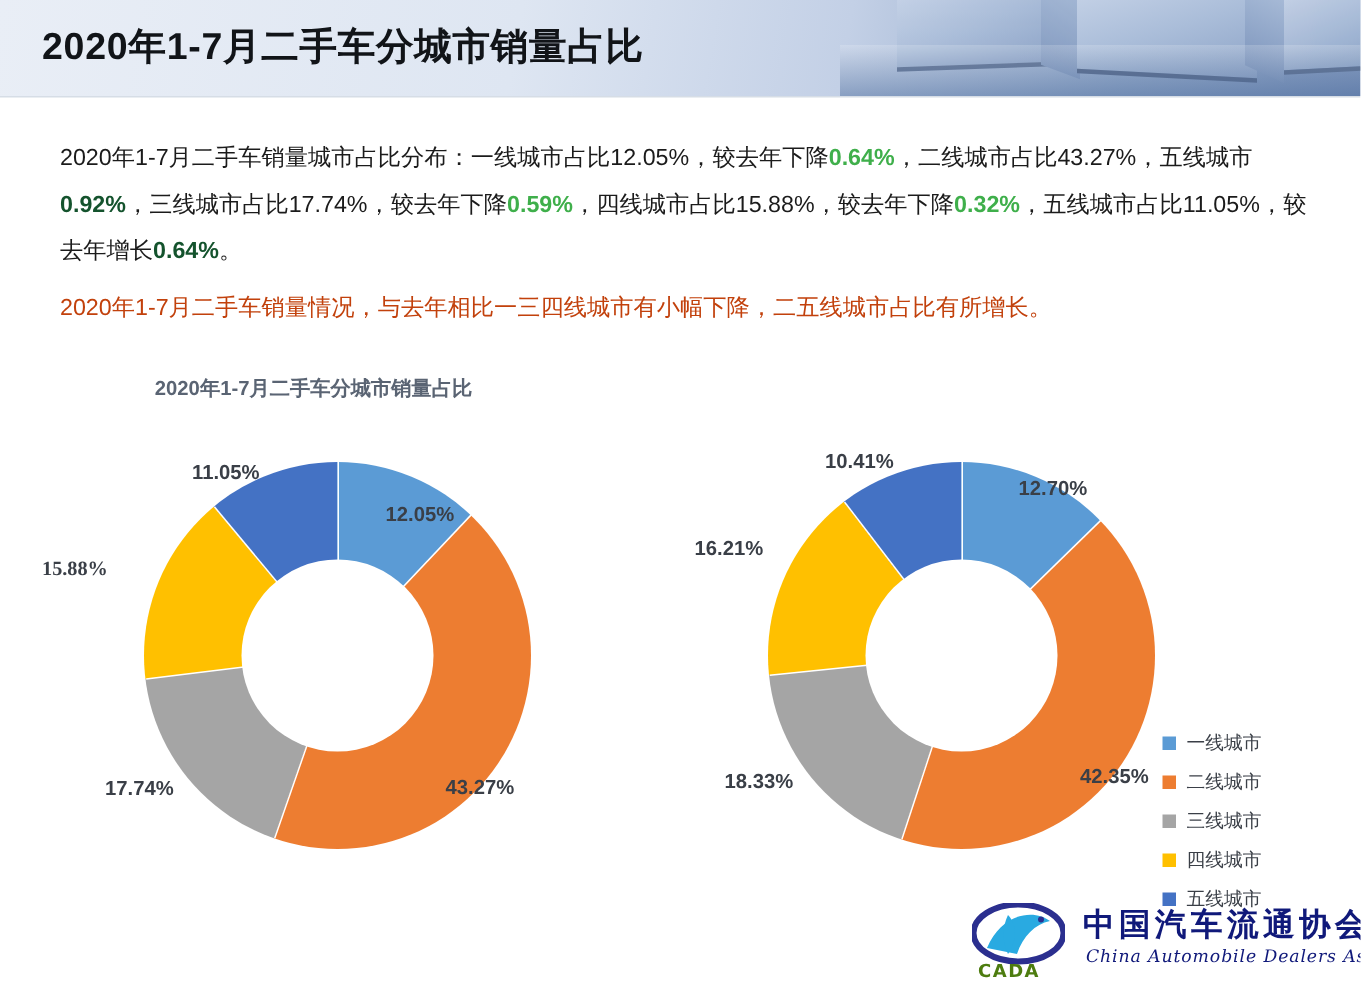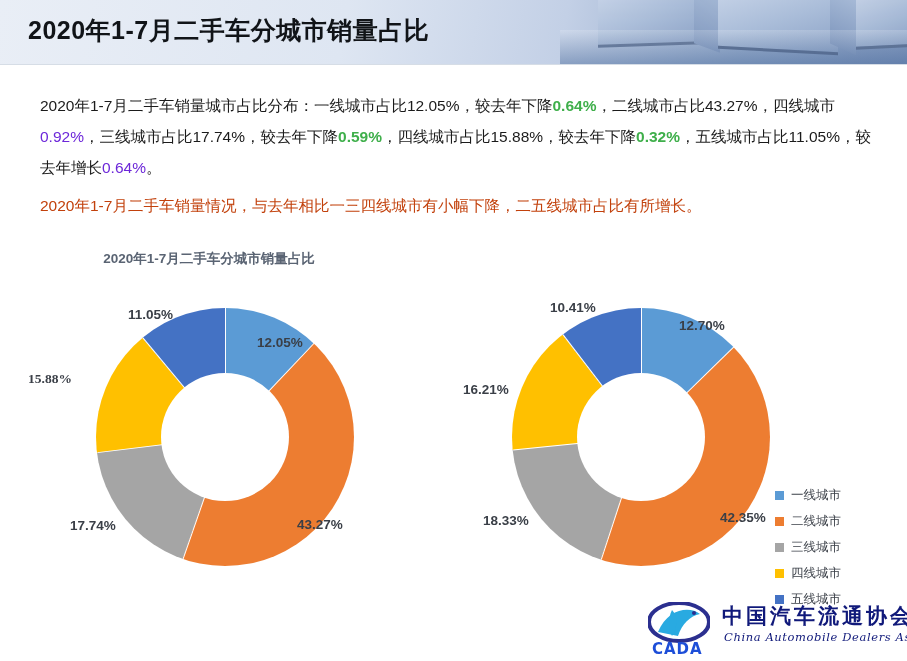--- a/index.html
+++ b/index.html
@@ -48,21 +48,21 @@
     position: absolute; left: 0; top: 64px; width: 907px; height: 1px;
     background: #d6dde6;
   }
 
   
   #intro {
     position: absolute; left: 40px; top: 90px; width: 836px;
     font-size: 15.5px; line-height: 31px; color: #1b1b1b;
   }
   .hl-down { color: #3faf4b; font-weight: bold; }
-  .hl-up   { color: #6d28d9; font-weight: normal; }
+  .hl-up   { color: #14532d; font-weight: bold; }
   #summary {
     position: absolute; left: 40px; top: 190px; width: 836px;
     font-size: 15.5px; line-height: 31px; color: #c2410c;
   }
 
   
   .chart-block { position: absolute; top: 240px; width: 420px; height: 340px; }
   #chart-left  { left: 22px; }
   #chart-right { left: 450px; }
   .chart-title {
@@ -102,21 +102,21 @@
     position: absolute; left: 28px; top: 604px; width: 600px;
     font-size: 11.5px; line-height: 24px; color: #1b1b1b;
   }
   #logo { position: absolute; left: 648px; top: 600px; width: 250px; height: 56px; }
   #logo-mark {
     position: absolute; left: 0; top: 2px; width: 62px; height: 44px;
   }
   #logo-cada {
     position: absolute; left: 4px; top: 40px;
     font-family: "DejaVu Sans", sans-serif;
-    font-size: 15px; font-weight: bold; color: #1d4ed8; letter-spacing: 1px;
+    font-size: 12px; font-weight: bold; color: #4d7c0f; letter-spacing: 1px;
   }
   #logo-cn {
     position: absolute; left: 74px; top: 2px;
     font-size: 21px; font-weight: bold; color: #10197a;
     letter-spacing: 3px; white-space: nowrap;
   }
   #logo-en {
     position: absolute; left: 76px; top: 30px;
     font-family: "DejaVu Serif", serif;
     font-size: 11.5px; font-style: italic; color: #10197a;
@@ -134,21 +134,21 @@
       </div>
     <div class="cube c2">
         <div class="cube-face"></div>
       </div>
     <div class="cube c3"></div>
     <div id="header-sheen"></div>
     <div id="header-title">2020年1-7月二手车分城市销量占比</div>
   </div>
   <div id="header-rule"></div>
 
-  <p id="intro"><span>2020年1-7月二手车销量城市占比分布：一线城市占比12.05%，较去年下降</span><span class="hl-down">0.64%</span><span>，二线城市占比43.27%，四线城市</span><span class="hl-up">0.92%</span><span>，三线城市占比17.74%，较去年下降</span><span class="hl-down">0.59%</span><span>，四线城市占比15.88%，较去年下降</span><span class="hl-down">0.32%</span><span>，五线城市占比11.05%，较去年增长</span><span class="hl-up">0.64%</span><span>。</span></p>
+  <p id="intro"><span>2020年1-7月二手车销量城市占比分布：一线城市占比12.05%，较去年下降</span><span class="hl-down">0.64%</span><span>，二线城市占比43.27%，五线城市</span><span class="hl-up">0.92%</span><span>，三线城市占比17.74%，较去年下降</span><span class="hl-down">0.59%</span><span>，四线城市占比15.88%，较去年下降</span><span class="hl-down">0.32%</span><span>，五线城市占比11.05%，较去年增长</span><span class="hl-up">0.64%</span><span>。</span></p>
 
   <p id="summary">2020年1-7月二手车销量情况，与去年相比一三四线城市有小幅下降，二五线城市占比有所增长。</p>
 
   <div class="chart-block" id="chart-left">
     <div class="chart-title">2020年1-7月二手车分城市销量占比</div>
     <div class="donut-wrap">
       <div class="donut" style="background: conic-gradient(rgb(91, 155, 213) 0deg, rgb(91, 155, 213) 43.3843deg, rgb(237, 125, 49) 43.3843deg, rgb(237, 125, 49) 199.172deg, rgb(165, 165, 165) 199.172deg, rgb(165, 165, 165) 263.042deg, rgb(255, 192, 0) 263.042deg, rgb(255, 192, 0) 320.216deg, rgb(68, 114, 196) 320.216deg, rgb(68, 114, 196) 360deg);"></div>
       <div class="donut-hole"></div>
     <div class="slice-gap" style="transform: rotate(0deg);"></div>
         <div class="slice-gap" style="transform: rotate(43.3843deg);"></div>
@@ -169,21 +169,21 @@
       <div class="donut-hole"></div>
     <div class="slice-gap" style="transform: rotate(0deg);"></div>
         <div class="slice-gap" style="transform: rotate(45.72deg);"></div>
         <div class="slice-gap" style="transform: rotate(198.18deg);"></div>
         <div class="slice-gap" style="transform: rotate(264.168deg);"></div>
         <div class="slice-gap" style="transform: rotate(322.524deg);"></div>
       </div>
   <div class="dlabel" style="left: 229px; top: 78px;">12.70%</div>
       <div class="dlabel" style="left: 270px; top: 270px;">42.35%</div>
       <div class="dlabel" style="left: 33px; top: 273px;">18.33%</div>
-      <div class="dlabel" style="left: 13px; top: 118px; margin-top: 24px;">16.21%</div>
+      <div class="dlabel" style="left: 13px; top: 118px;">16.21%</div>
       <div class="dlabel" style="left: 100px; top: 60px;">10.41%</div>
     </div>
 
   <div id="legend">
       <div class="legend-row">
         <span class="legend-swatch" style="background: rgb(91, 155, 213);"></span>
         <span class="legend-label">一线城市</span>
       </div>
       <div class="legend-row">
         <span class="legend-swatch" style="background: rgb(237, 125, 49);"></span>

